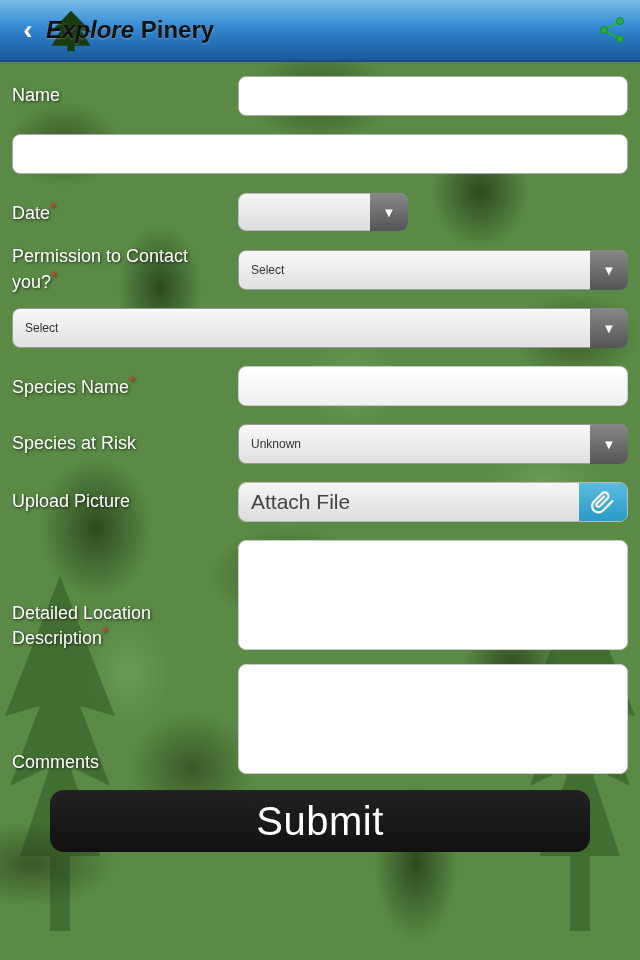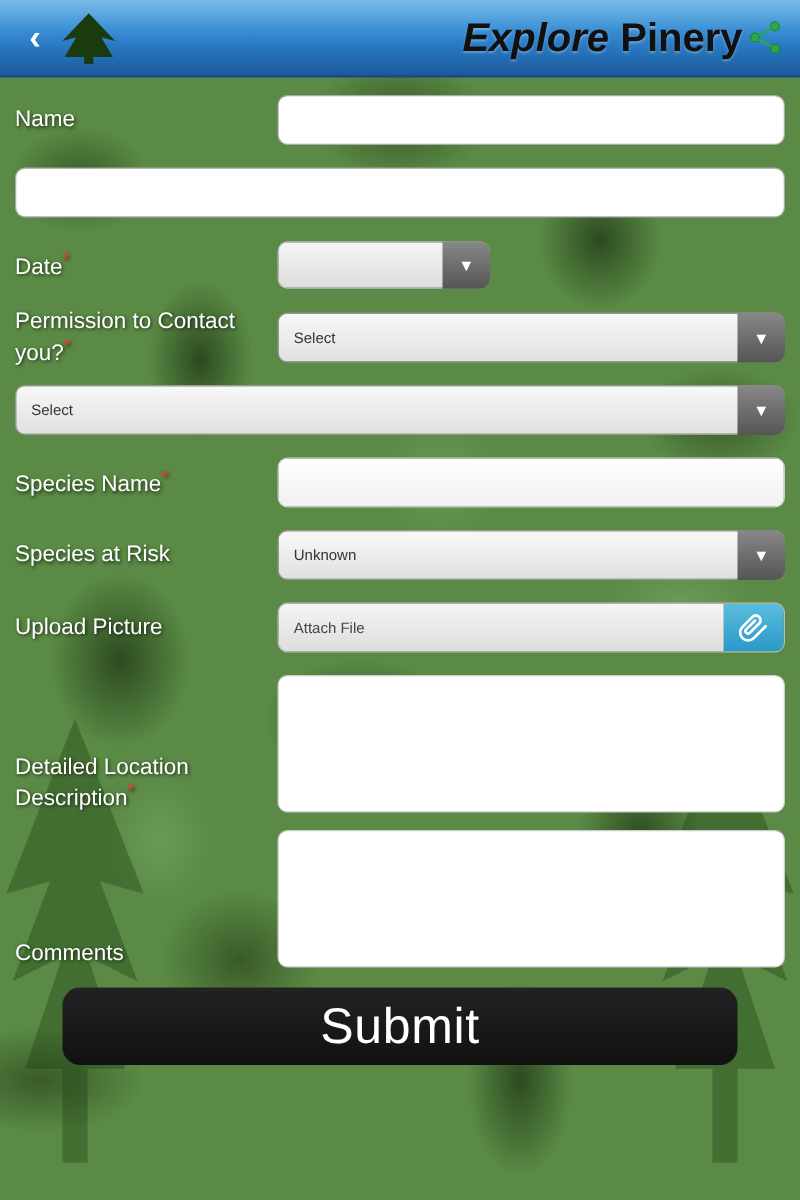--- a/index.html
+++ b/index.html
@@ -84,22 +84,22 @@
       width: 50px;
       height: 50px;
       display: flex;
       align-items: center;
       justify-content: center;
       flex-shrink: 0;
     }
 
     .header-title {
       flex: 1;
-      text-align: right;
-      font-size: 32px;
+      text-align: left;
+      font-size: 24px;
       font-weight: normal;
       color: #111;
       text-shadow: 0 1px 2px rgba(255,255,255,0.3);
       margin-left: -50px;
     }
 
     .header-title em {
       font-style: italic;
       font-weight: bold;
     }
@@ -124,20 +124,21 @@
       position: relative;
       z-index: 10;
       padding: 10px 12px 20px 12px;
     }
 
     .form-row {
       display: flex;
       align-items: center;
       margin-bottom: 10px;
       min-height: 48px;
+      gap: 16px;
     }
 
     .form-label {
       width: 210px;
       flex-shrink: 0;
       color: white;
       font-size: 18px;
       font-weight: 500;
       text-shadow: 1px 1px 3px rgba(0,0,0,0.7);
       line-height: 1.2;
@@ -247,21 +248,21 @@
       border: 1px solid #bbb;
     }
 
     .upload-text {
       flex: 1;
       background: linear-gradient(180deg, #f5f5f5 0%, #ddd 100%);
       height: 100%;
       display: flex;
       align-items: center;
       padding: 0 12px;
-      font-size: 12px;
+      font-size: 21px;
       color: #444;
     }
 
     .upload-icon-btn {
       width: 48px;
       height: 100%;
       background: linear-gradient(180deg, #5abcde 0%, #2a9ac8 100%);
       display: flex;
       align-items: center;
       justify-content: center;

